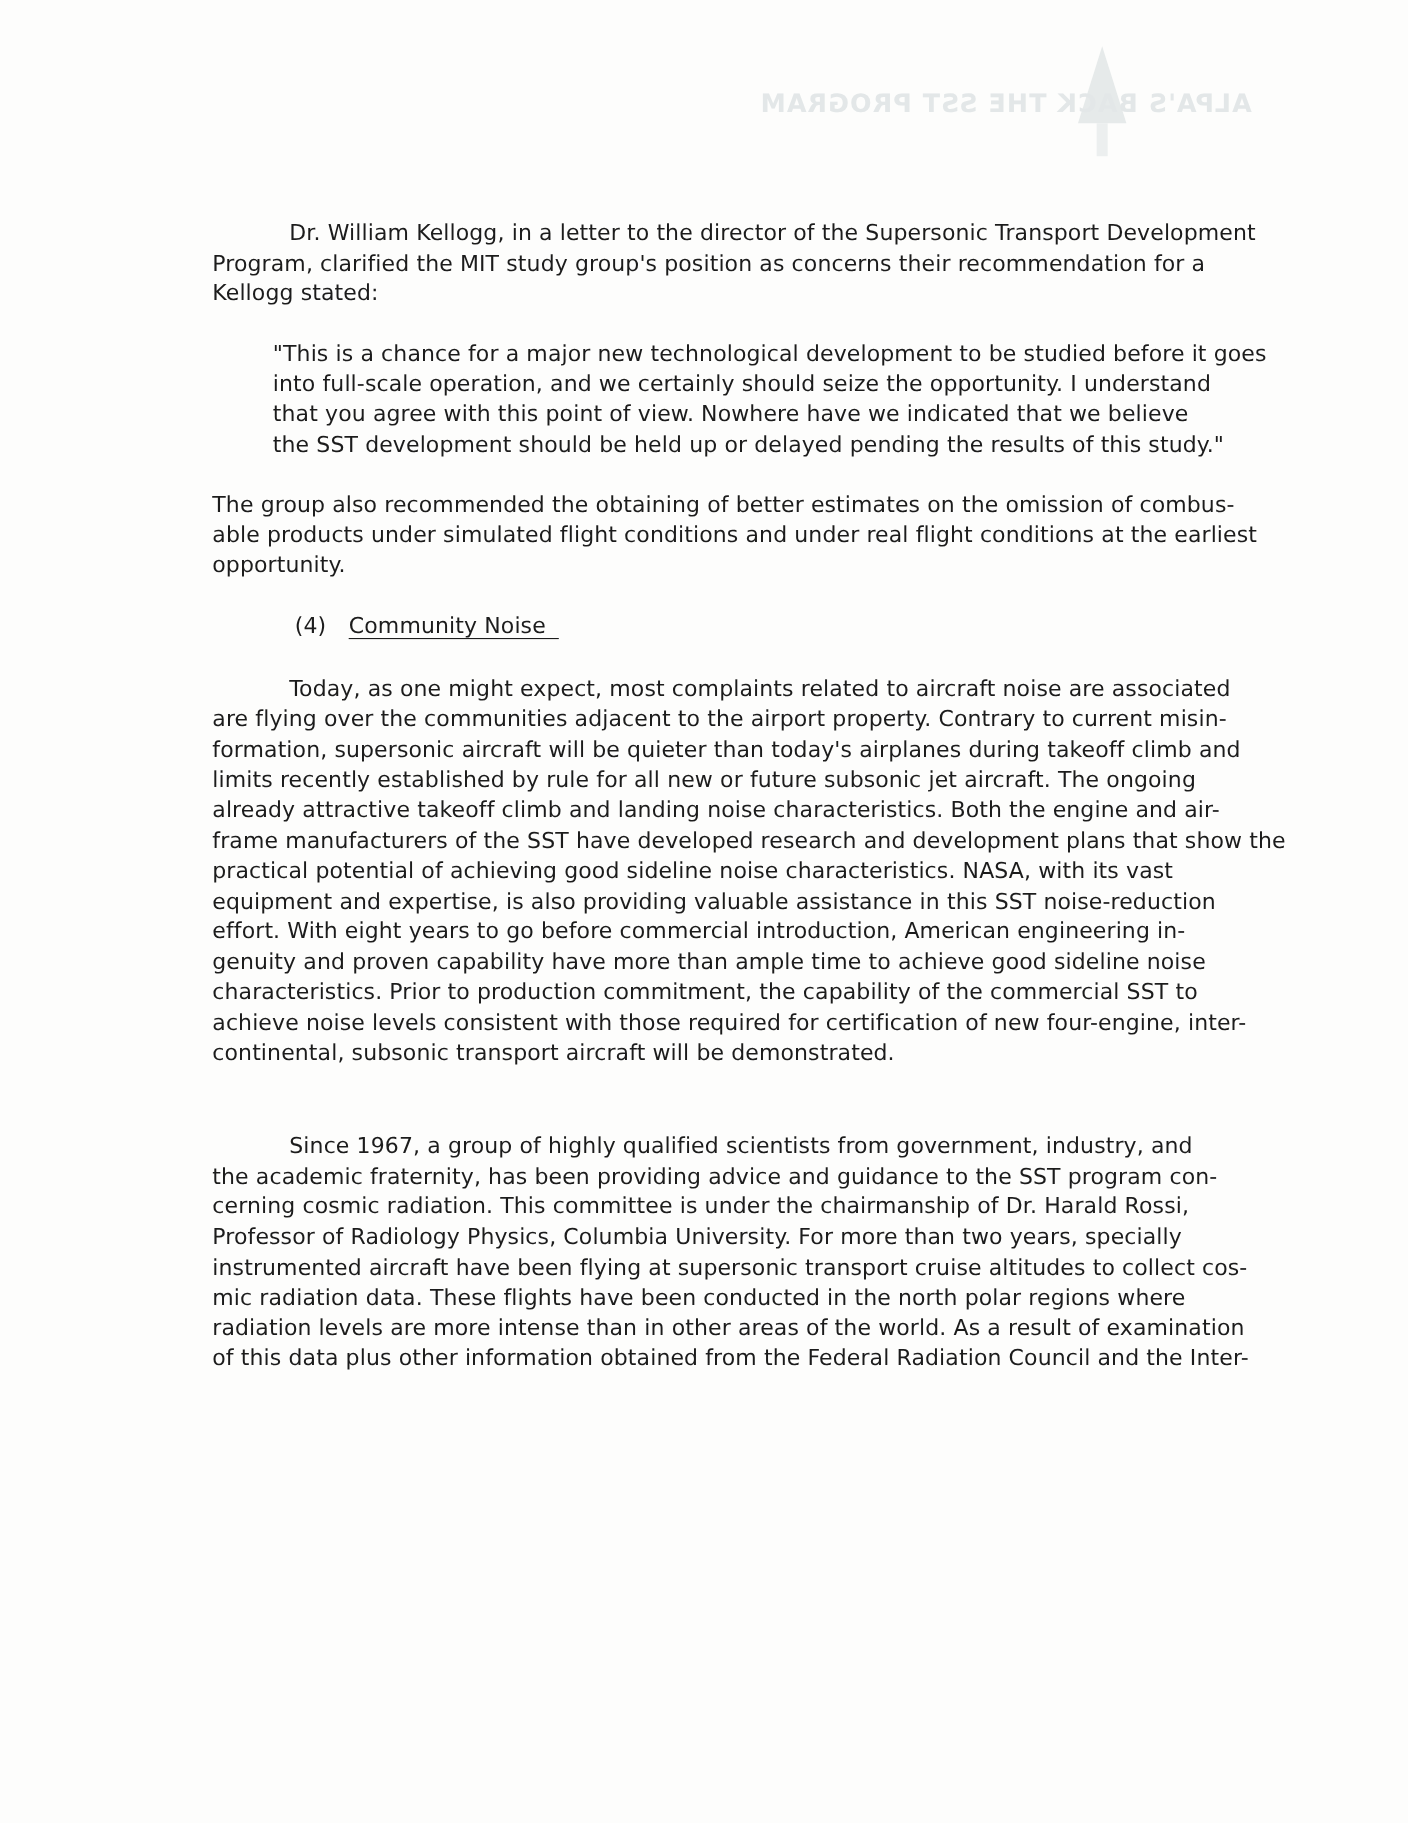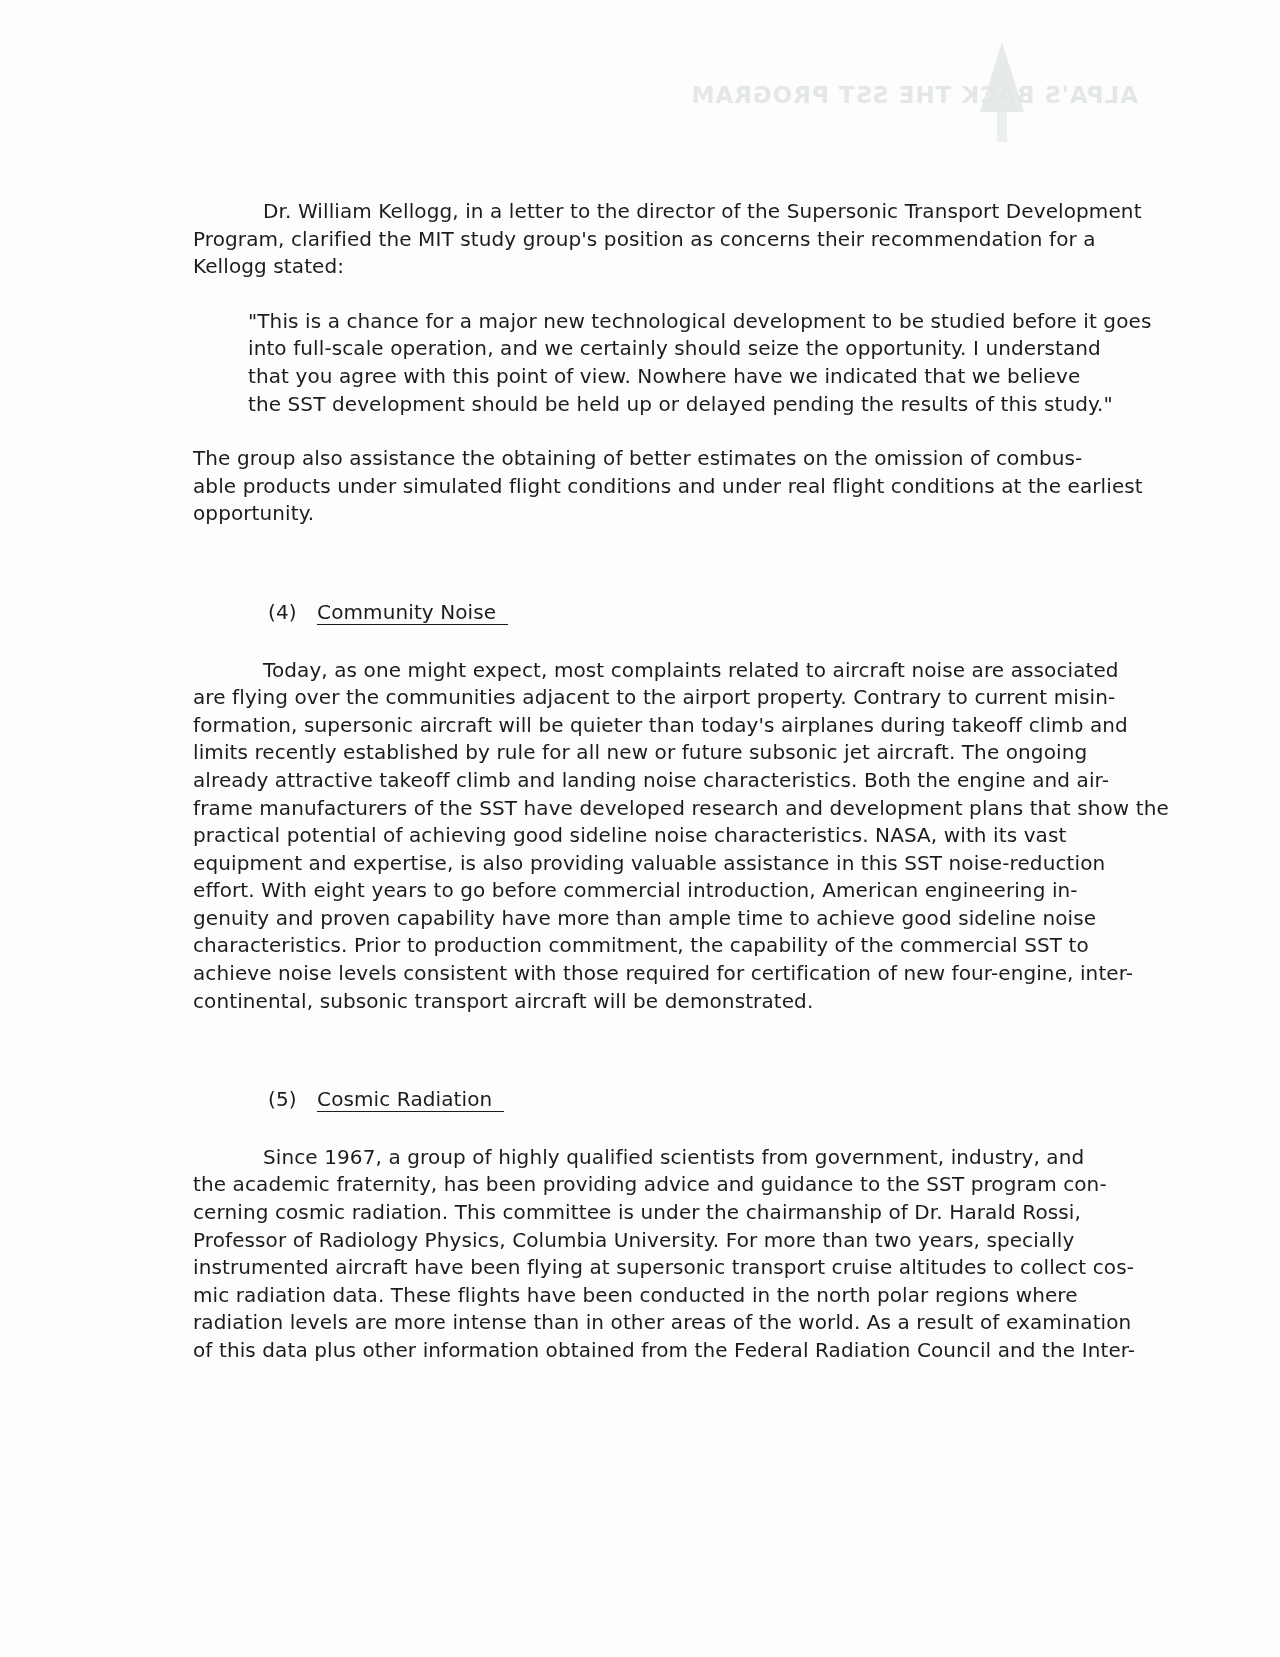--- a/index.html
+++ b/index.html
@@ -68,21 +68,20 @@
       white-space: nowrap;
     }
     .indent { padding-left: 70px; }
     .quote { padding-left: 55px; }
     .gap { height: 27px; }
     .gap-lg { height: 30px; }
     .heading {
       display: block;
       padding-left: 75px;
       white-space: nowrap;
-      margin-top: 44px;
     }
     .heading .num { margin-right: 14px; }
     .heading .title {
       border-bottom: 1.5px solid #1c1c1c;
       padding-right: 12px;
     }
   </style>
 </head>
 <body>
 
@@ -105,21 +104,21 @@
     <div>
       <span class="line quote">"This is a chance for a major new technological development to be studied before it goes</span>
       <span class="line quote">into full-scale operation, and we certainly should seize the opportunity.  I understand</span>
       <span class="line quote">that you agree with this point of view.  Nowhere have we indicated that we believe</span>
       <span class="line quote">the SST development should be held up or delayed pending the results of this study."</span>
     </div>
 
     <div class="gap"></div>
 
     <div>
-      <span class="line indent" style="padding-left:0;">The group also assistance the obtaining of better estimates on the omission of combus-</span>
+      <span class="line indent" style="padding-left:0;">The group also recommended the obtaining of better estimates on the omission of combus-</span>
       <span class="line">able products under simulated flight conditions and under real flight conditions at the earliest</span>
       <span class="line">opportunity.</span>
     </div>
 
     <div class="gap"></div>
 
     <div>
       <span class="heading">
         <span class="num">(4)</span>
         <span class="title">Community Noise</span>
@@ -136,24 +135,20 @@
       <span class="line">effort.  With eight years to go before commercial introduction, American engineering in-</span>
       <span class="line">genuity and proven capability have more than ample time to achieve good sideline noise</span>
       <span class="line">characteristics.  Prior to production commitment, the capability of the commercial SST to</span>
       <span class="line">achieve noise levels consistent with those required for certification of new four-engine, inter-</span>
       <span class="line">continental, subsonic transport aircraft will be demonstrated.</span>
     </div>
 
     <div class="gap"></div>
 
     <div>
-      <span class="heading">
-        <span class="num">(5)</span>
-        <span class="title">Cosmic Radiation</span>
-      </span>
       <div class="gap-lg"></div>
       <span class="line indent">Since 1967, a group of highly qualified scientists from government, industry, and</span>
       <span class="line">the academic fraternity, has been providing advice and guidance to the SST program con-</span>
       <span class="line">cerning cosmic radiation.  This committee is under the chairmanship of Dr. Harald Rossi,</span>
       <span class="line">Professor of Radiology Physics, Columbia University.  For more than two years, specially</span>
       <span class="line">instrumented aircraft have been flying at supersonic transport cruise altitudes to collect cos-</span>
       <span class="line">mic radiation data.  These flights have been conducted in the north polar regions where</span>
       <span class="line">radiation levels are more intense than in other areas of the world.  As a result of examination</span>
       <span class="line">of this data plus other information obtained from the Federal Radiation Council and the Inter-</span>
     </div>

